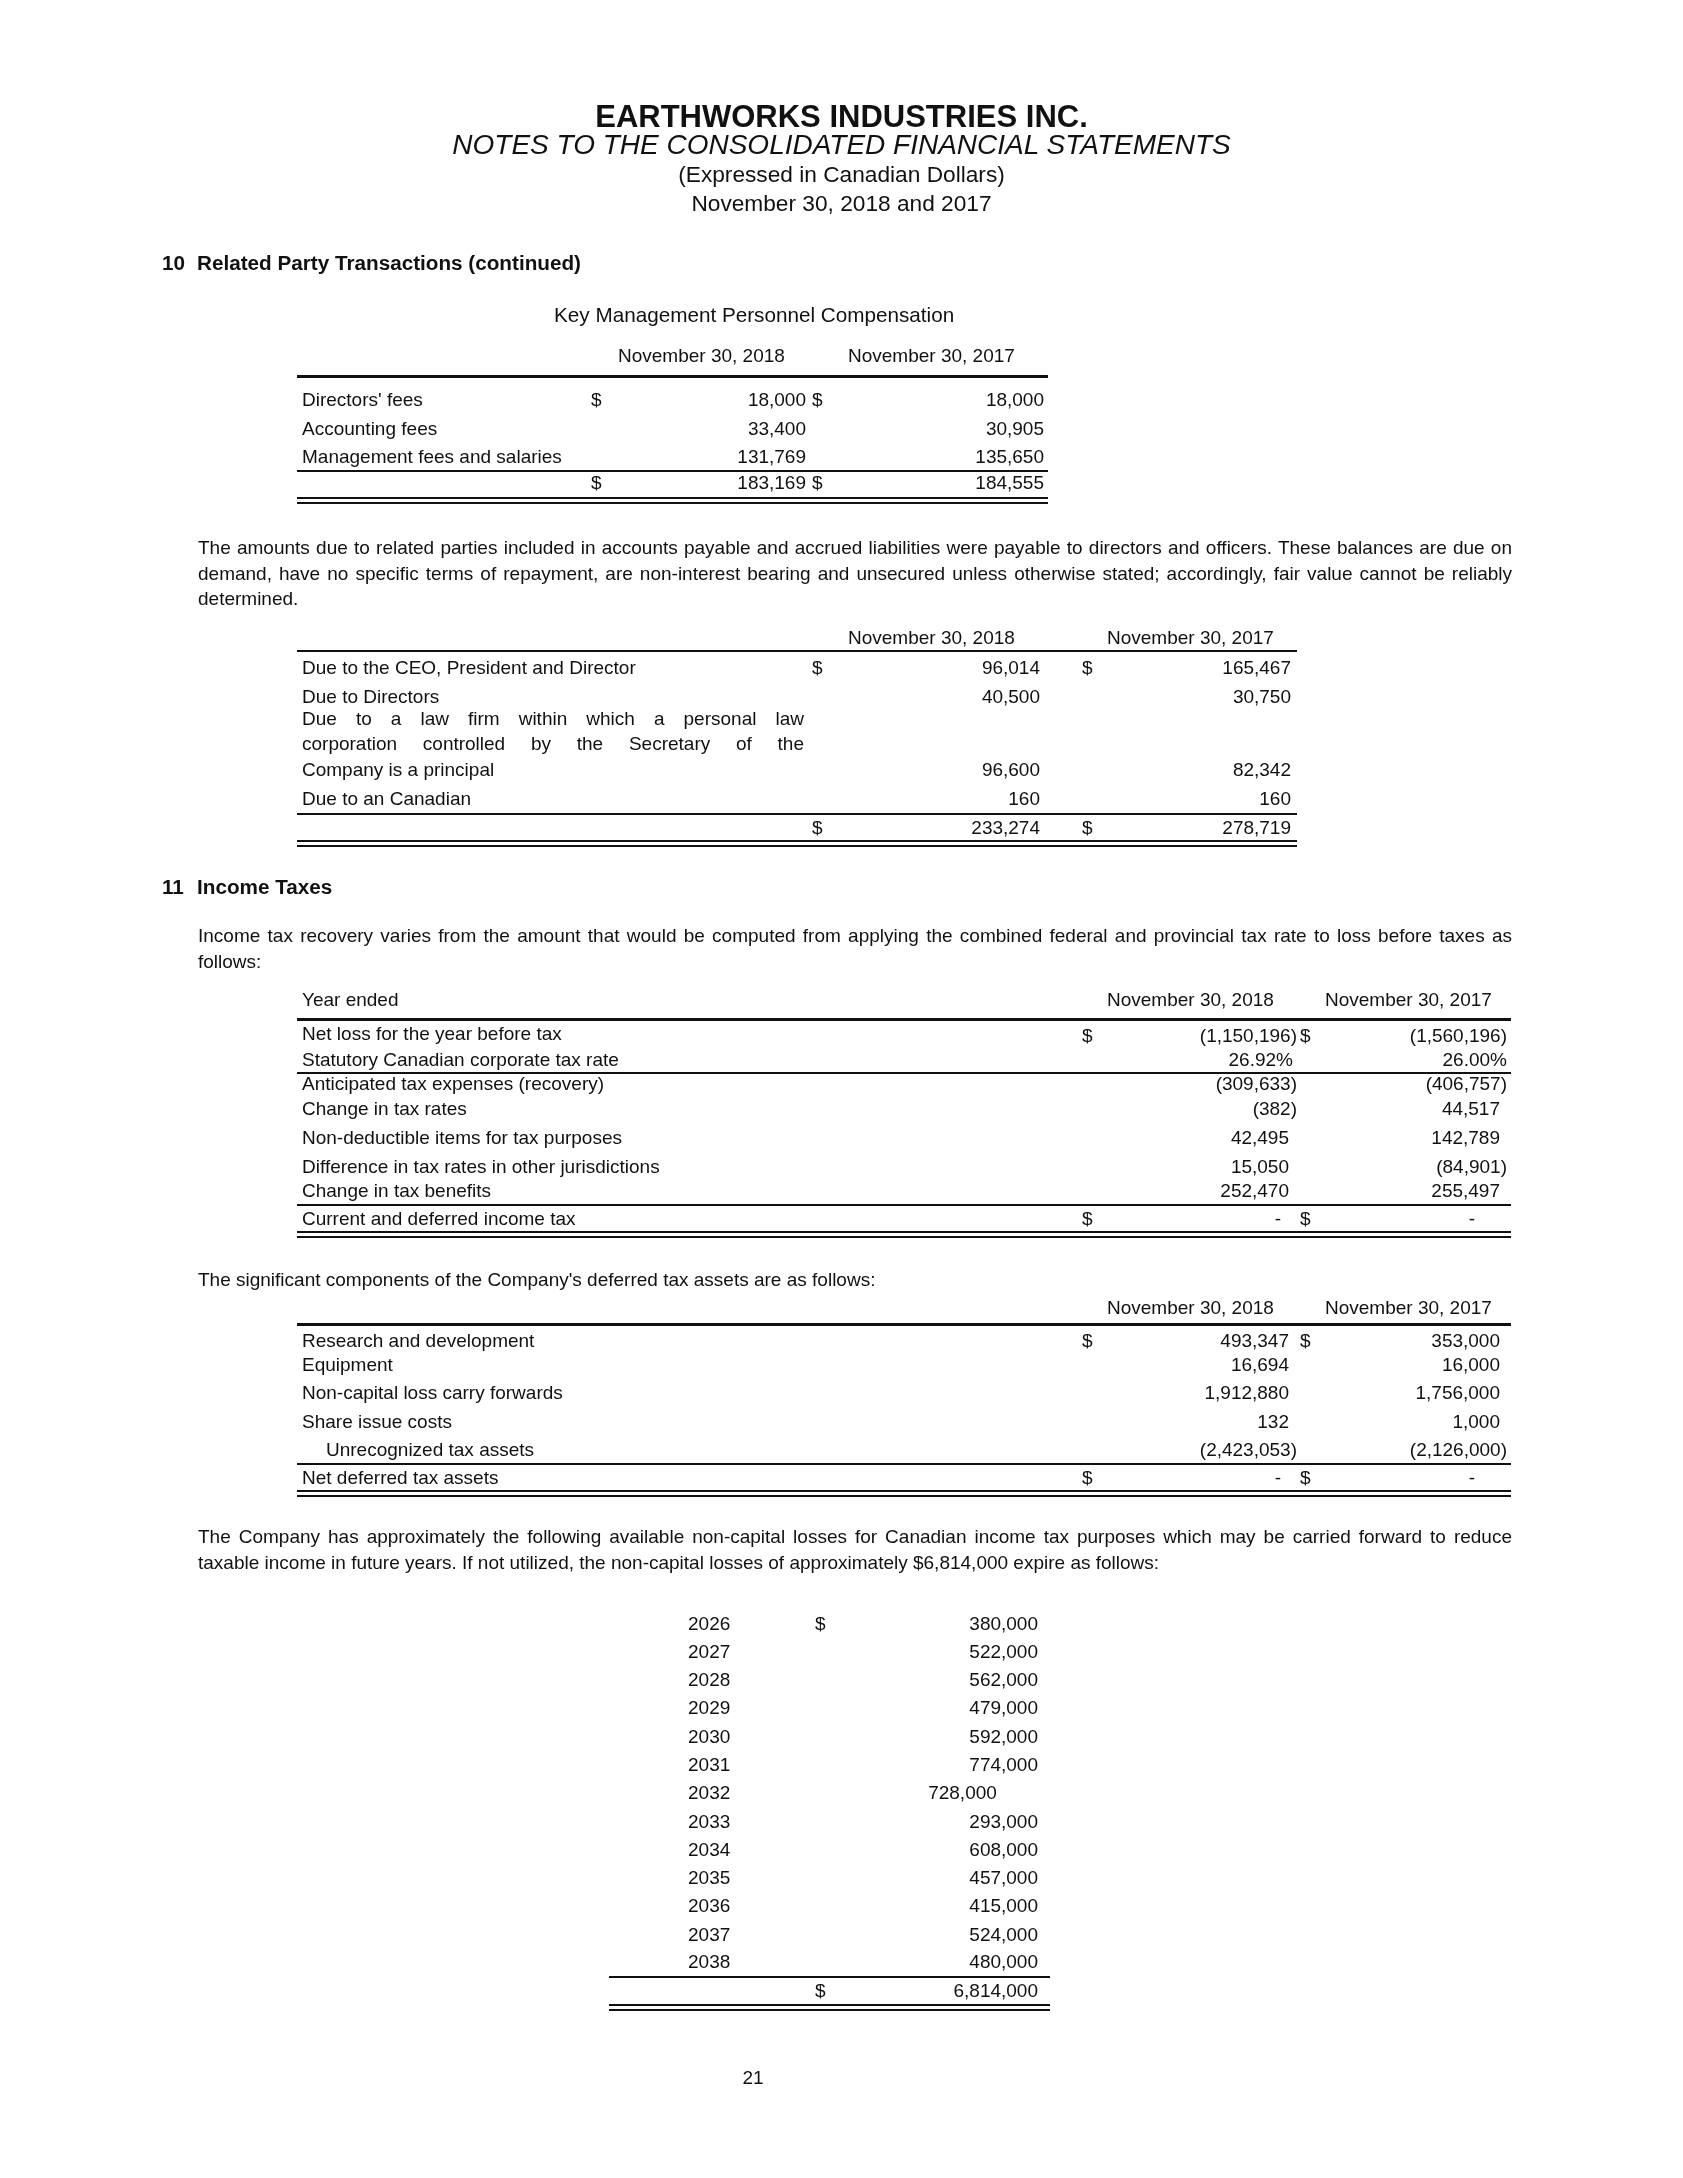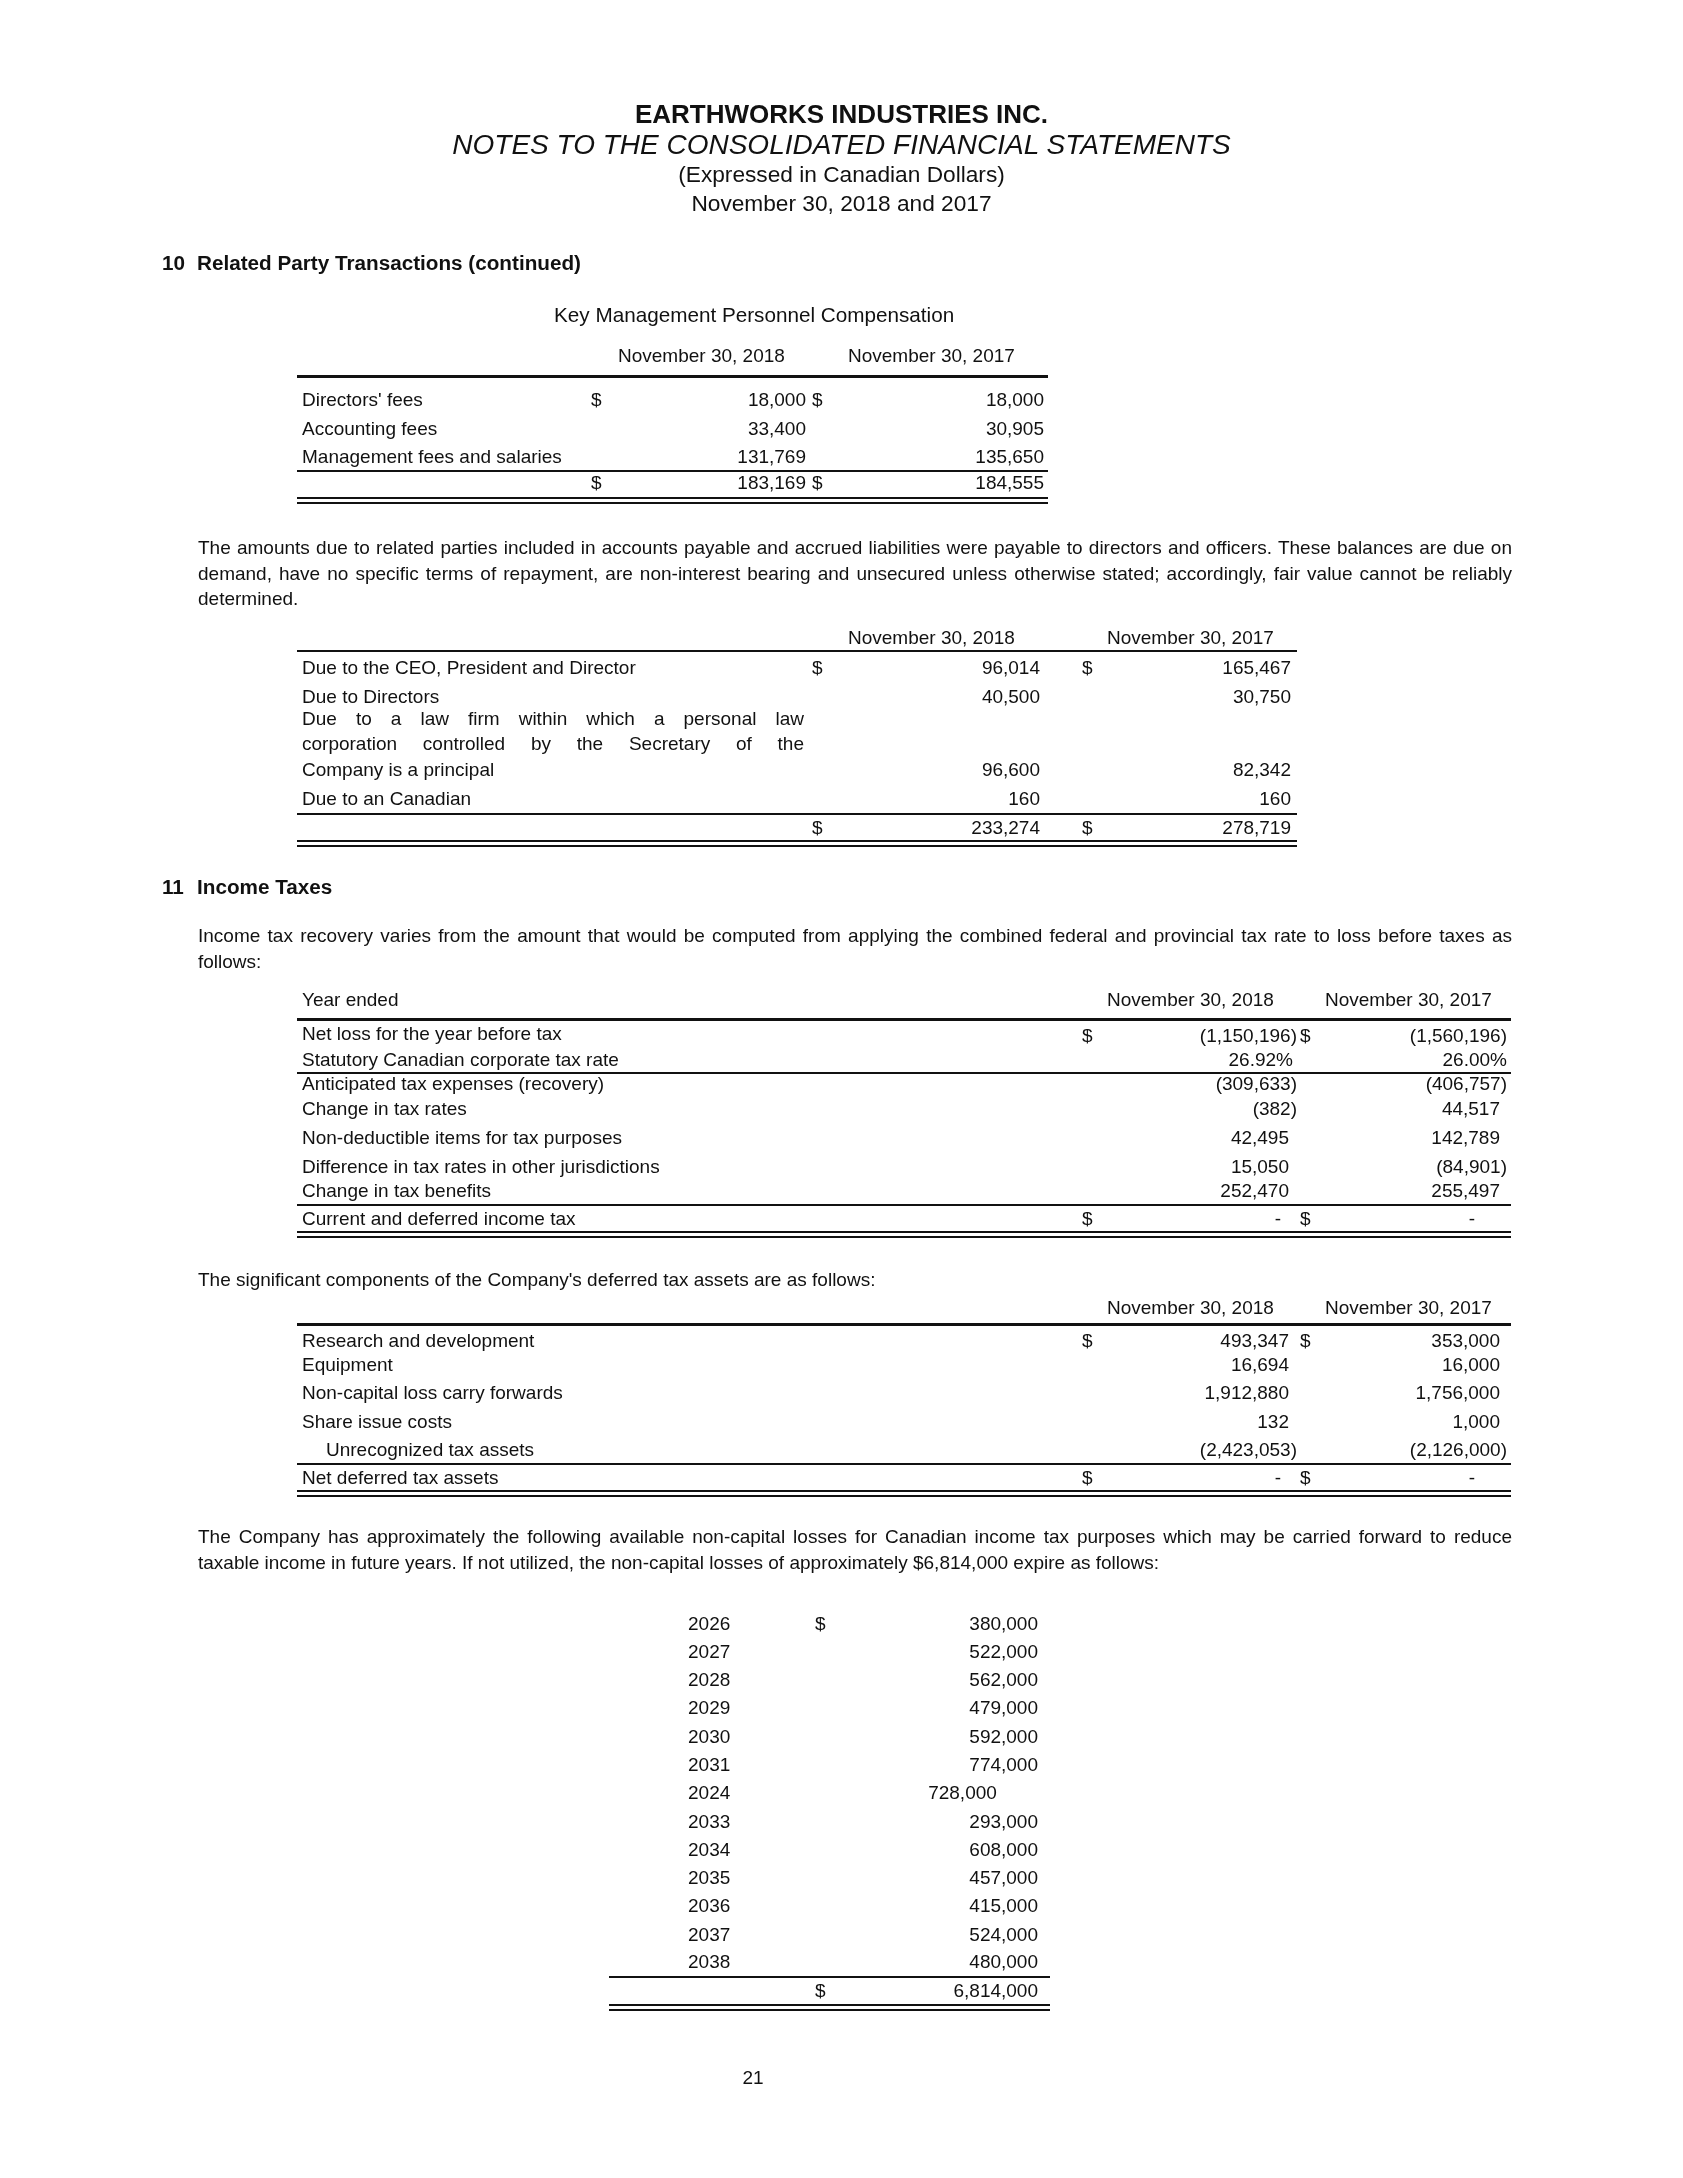--- a/index.html
+++ b/index.html
@@ -1,21 +1,21 @@
 <!DOCTYPE html>
 <html><head>
 <meta charset="utf-8">
 <style>
   html, body { margin: 0; padding: 0; background: #ffffff; }
   body {
     width: 1683px; height: 2178px; position: relative; overflow: hidden;
     font-family: "Liberation Sans", sans-serif; color: #111111; font-size: 19.7px;
   }
   .hdr { position: absolute; left: 0; width: 1683px; text-align: center; }
-  .hdr.company { top: 99px; font-size: 26px; font-weight: bold; }
+  .hdr.company { top: 99px; font-size: 31px; font-weight: bold; }
   .hdr.notes { top: 129px; font-size: 28px; font-style: italic; }
   .hdr.expr { top: 161px; font-size: 22.7px; }
   .hdr.date { top: 190px; font-size: 22.7px; }
   .section-title { position: absolute; font-size: 20.7px; font-weight: bold; }
   .section-title .num { display: inline-block; width: 35px; }
   .para { position: absolute; left: 198px; width: 1314px; font-size: 19px; line-height: 25.6px; text-align: justify; }
   .para.last-left { text-align-last: left; }
   .cell { position: absolute; white-space: nowrap; font-size: 19px; line-height: 23.6px; }
   .r { text-align: right; }
   .line { position: absolute; background: #111111; }
@@ -239,21 +239,21 @@
     </div>
   <div>
       <div class="cell" style="left:688px; top:1725px;">2030</div>
       <div class="cell r" style="left:887px; width:151px; top:1725px;">592,000</div>
     </div>
   <div>
       <div class="cell" style="left:688px; top:1753px;">2031</div>
       <div class="cell r" style="left:887px; width:151px; top:1753px;">774,000</div>
     </div>
   <div>
-      <div class="cell" style="left:688px; top:1781px;">2024</div>
+      <div class="cell" style="left:688px; top:1781px;">2032</div>
       <div class="cell r" style="left:887px; width:151px; top:1781px;text-align:center;">728,000</div>
     </div>
   <div>
       <div class="cell" style="left:688px; top:1810px;">2033</div>
       <div class="cell r" style="left:887px; width:151px; top:1810px;">293,000</div>
     </div>
   <div>
       <div class="cell" style="left:688px; top:1838px;">2034</div>
       <div class="cell r" style="left:887px; width:151px; top:1838px;">608,000</div>
     </div>

